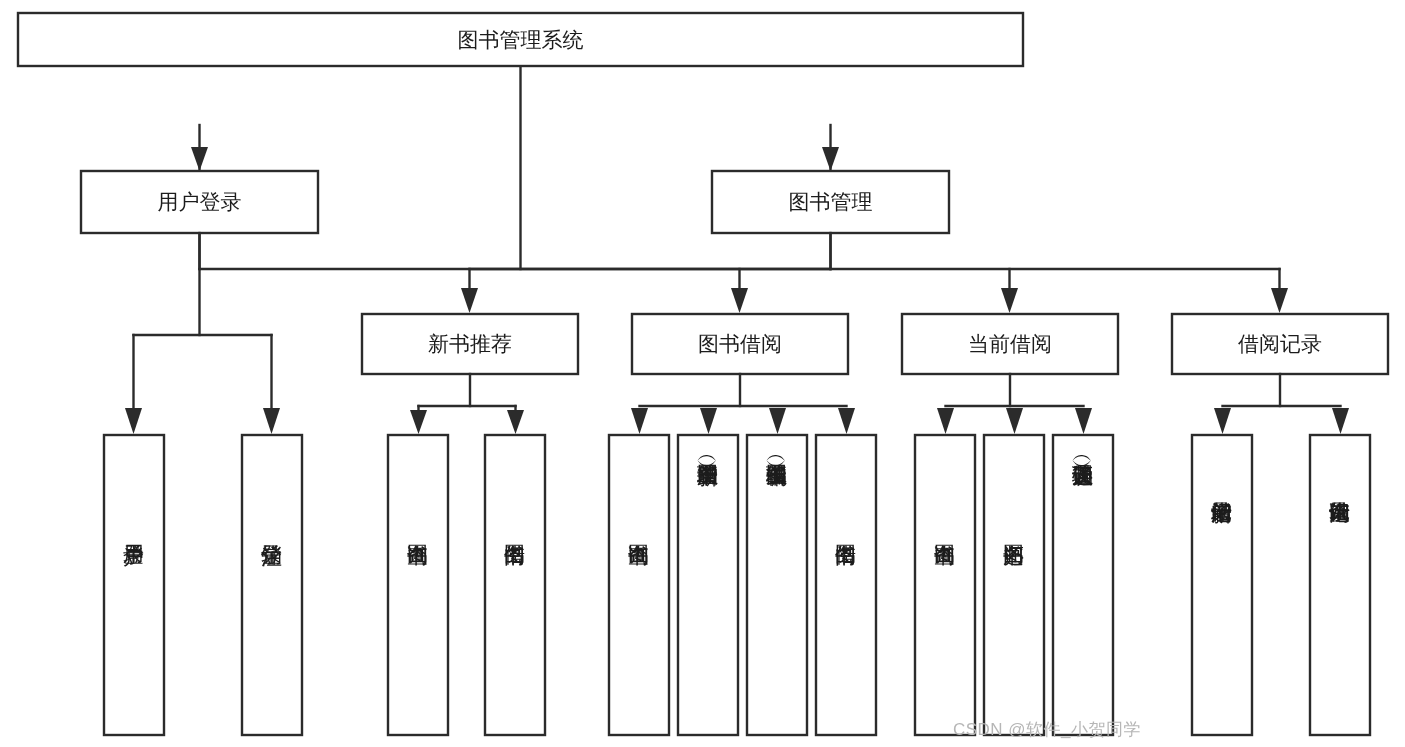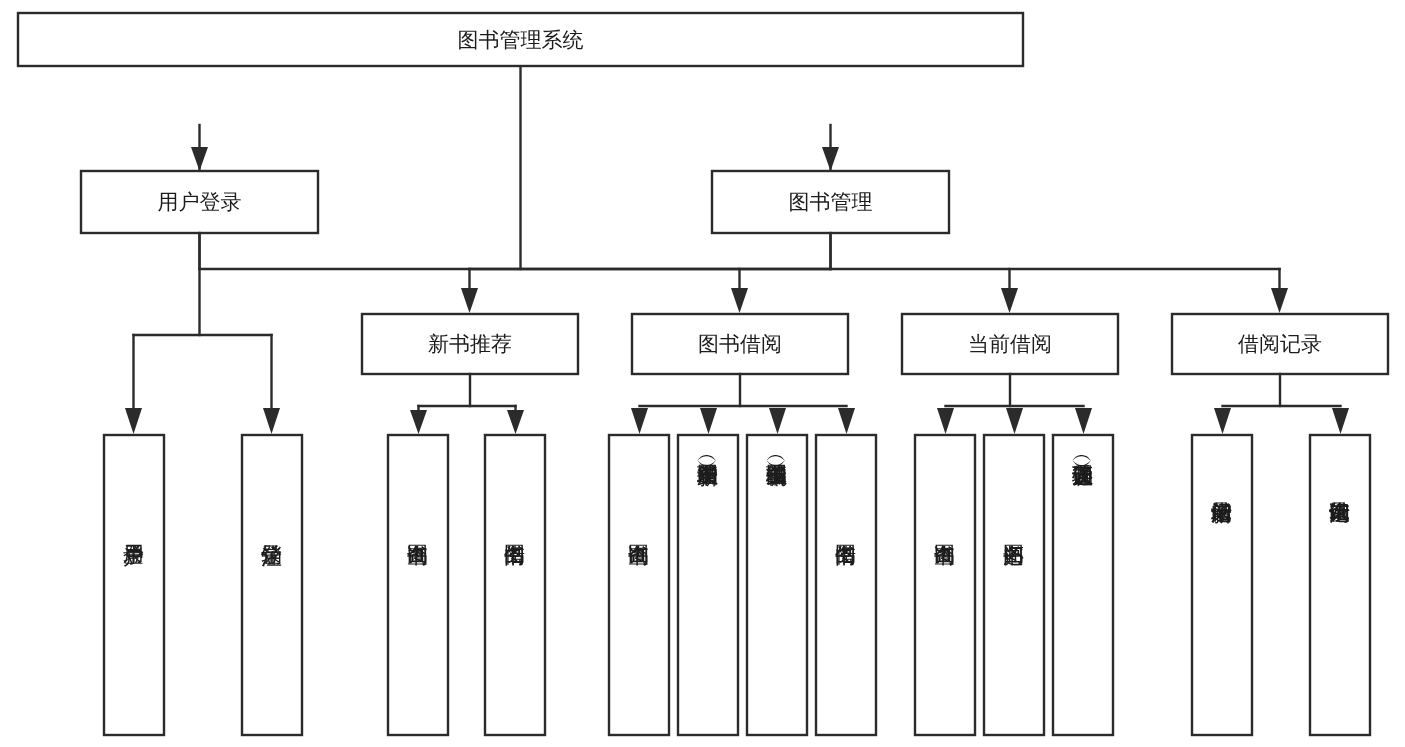--- a/index.html
+++ b/index.html
@@ -238,14 +238,15 @@
       <text class="node-label-vertical" x="1222" y="485" style="writing-mode: vertical-rl; text-orientation: upright;">新增借阅记录</text>
     </g>
 
     <g>
       <rect class="node-rect" x="1310" y="435" width="60" height="300"></rect>
       <text class="node-label-vertical" x="1340" y="485" style="writing-mode: vertical-rl; text-orientation: upright;">查询借阅记录</text>
     </g>
 
   </svg>
 
+  <div class="watermark">CSDN @软件_小贺同学</div>
 
 </div>
 
 </body></html>

